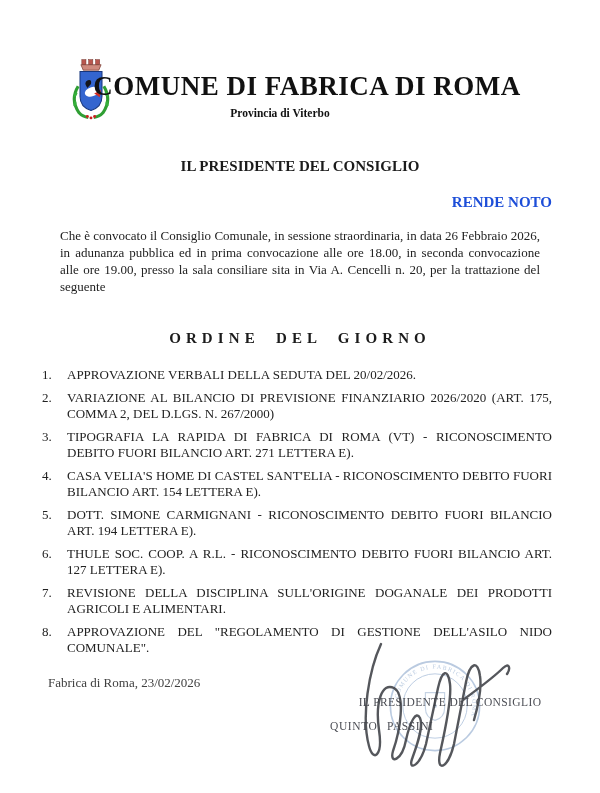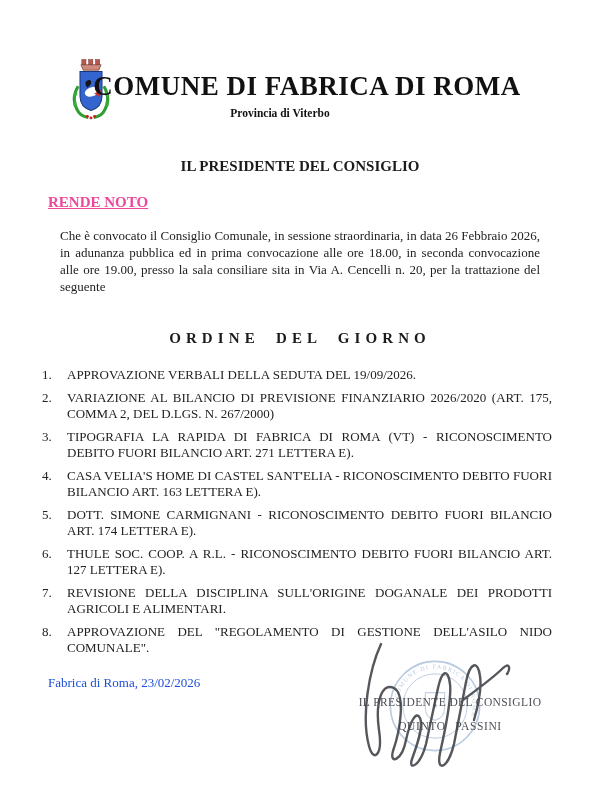--- a/index.html
+++ b/index.html
@@ -9,38 +9,38 @@
   
   .doc-header{position:relative;height:132px;}
   .emblem{position:absolute;left:69px;top:57px;width:44px;height:64px;}
   .commune-title{position:absolute;left:0;top:71px;width:600px;margin:0;text-align:center;
     font-size:27px;font-weight:bold;letter-spacing:.5px;color:#111;padding-left:14px;box-sizing:border-box;}
   .province-subtitle{position:absolute;left:0;top:107px;width:480px;text-align:center;
     font-size:11.5px;font-weight:bold;color:#111;padding-left:80px;box-sizing:border-box;}
 
   .content{padding:0 48px;}
   .h-presidente{margin:26px 0 0;text-align:center;font-size:15px;font-weight:bold;color:#1b1b1b;}
-  .h-rende{margin:19px 0 0;text-align:left;font-size:15px;font-weight:bold;color:#ec4899;text-decoration:underline;}
+  .h-rende{margin:19px 0 0;text-align:right;font-size:15px;font-weight:bold;color:#1d4ed8;}
   .intro{margin:16px 12px 0;font-size:13px;line-height:17px;text-align:justify;color:#222;}
   .agenda-heading{margin:35px 0 0;text-align:center;font-size:15px;font-weight:bold;
     letter-spacing:.34em;word-spacing:.5em;color:#1b1b1b;}
 
   ol.agenda{list-style:none;margin:20px 0 0 -6px;padding:0;}
   ol.agenda li{display:flex;margin:0 0 7px 0;font-size:13px;line-height:16px;color:#222;}
   ol.agenda .num{width:25px;flex:0 0 25px;}
   ol.agenda .txt{flex:1;text-align:justify;}
 
-  .dateline{margin:19px 0 0;font-size:13px;color:#1d4ed8;}
+  .dateline{margin:19px 0 0;font-size:13px;color:#404040;}
 
   
   .signature-block{position:absolute;left:330px;top:638px;width:240px;height:150px;}
   .seal{position:absolute;left:57px;top:20px;width:96px;height:96px;z-index:1;opacity:.8;}
   .sig-role{position:absolute;left:0;top:58px;width:240px;text-align:center;z-index:2;
     font-size:11.5px;color:#4c4e55;letter-spacing:.4px;}
-  .sig-name{position:absolute;left:0;top:82px;width:240px;text-align:center;z-index:2;
+  .sig-name{position:absolute;left:0;top:82px;width:240px;text-align:left;z-index:2;
     font-size:11.5px;color:#4c4e55;letter-spacing:.6px;word-spacing:6px;}
   .scrawl{position:absolute;left:15px;top:0;width:195px;height:135px;z-index:3;}
 </style>
 </head>
 <body>
 
 <div class="page">
 
   <header class="doc-header">
     <svg class="emblem" viewBox="0 0 48 68" aria-hidden="true">
@@ -76,37 +76,37 @@
     <h2 class="h-presidente">IL PRESIDENTE DEL CONSIGLIO</h2>
     <h2 class="h-rende">RENDE NOTO</h2>
 
     <p class="intro">Che è convocato il Consiglio Comunale, in sessione straordinaria, in data 26 Febbraio 2026, in adunanza pubblica ed in prima convocazione alle ore 18.00, in seconda convocazione alle ore 19.00, presso la sala consiliare sita in Via A. Cencelli n. 20, per la trattazione del seguente</p>
 
     <h3 class="agenda-heading">ORDINE DEL GIORNO</h3>
 
     <ol class="agenda">
         <li>
           <span class="num">1.</span>
-          <span class="txt">APPROVAZIONE VERBALI DELLA SEDUTA DEL 19/09/2026.</span>
+          <span class="txt">APPROVAZIONE VERBALI DELLA SEDUTA DEL 20/02/2026.</span>
         </li>
         <li>
           <span class="num">2.</span>
           <span class="txt">VARIAZIONE AL BILANCIO DI PREVISIONE FINANZIARIO 2026/2020 (ART. 175, COMMA 2, DEL D.LGS. N. 267/2000)</span>
         </li>
         <li>
           <span class="num">3.</span>
           <span class="txt">TIPOGRAFIA LA RAPIDA DI FABRICA DI ROMA (VT) - RICONOSCIMENTO DEBITO FUORI BILANCIO ART. 271 LETTERA E).</span>
         </li>
         <li>
           <span class="num">4.</span>
-          <span class="txt">CASA VELIA'S HOME DI CASTEL SANT'ELIA - RICONOSCIMENTO DEBITO FUORI BILANCIO ART. 163 LETTERA E).</span>
+          <span class="txt">CASA VELIA'S HOME DI CASTEL SANT'ELIA - RICONOSCIMENTO DEBITO FUORI BILANCIO ART. 154 LETTERA E).</span>
         </li>
         <li>
           <span class="num">5.</span>
-          <span class="txt">DOTT. SIMONE CARMIGNANI - RICONOSCIMENTO DEBITO FUORI BILANCIO ART. 174 LETTERA E).</span>
+          <span class="txt">DOTT. SIMONE CARMIGNANI - RICONOSCIMENTO DEBITO FUORI BILANCIO ART. 194 LETTERA E).</span>
         </li>
         <li>
           <span class="num">6.</span>
           <span class="txt">THULE SOC. COOP. A R.L. - RICONOSCIMENTO DEBITO FUORI BILANCIO ART. 127 LETTERA E).</span>
         </li>
         <li>
           <span class="num">7.</span>
           <span class="txt">REVISIONE DELLA DISCIPLINA SULL'ORIGINE DOGANALE DEI PRODOTTI AGRICOLI E ALIMENTARI.</span>
         </li>
         <li>

